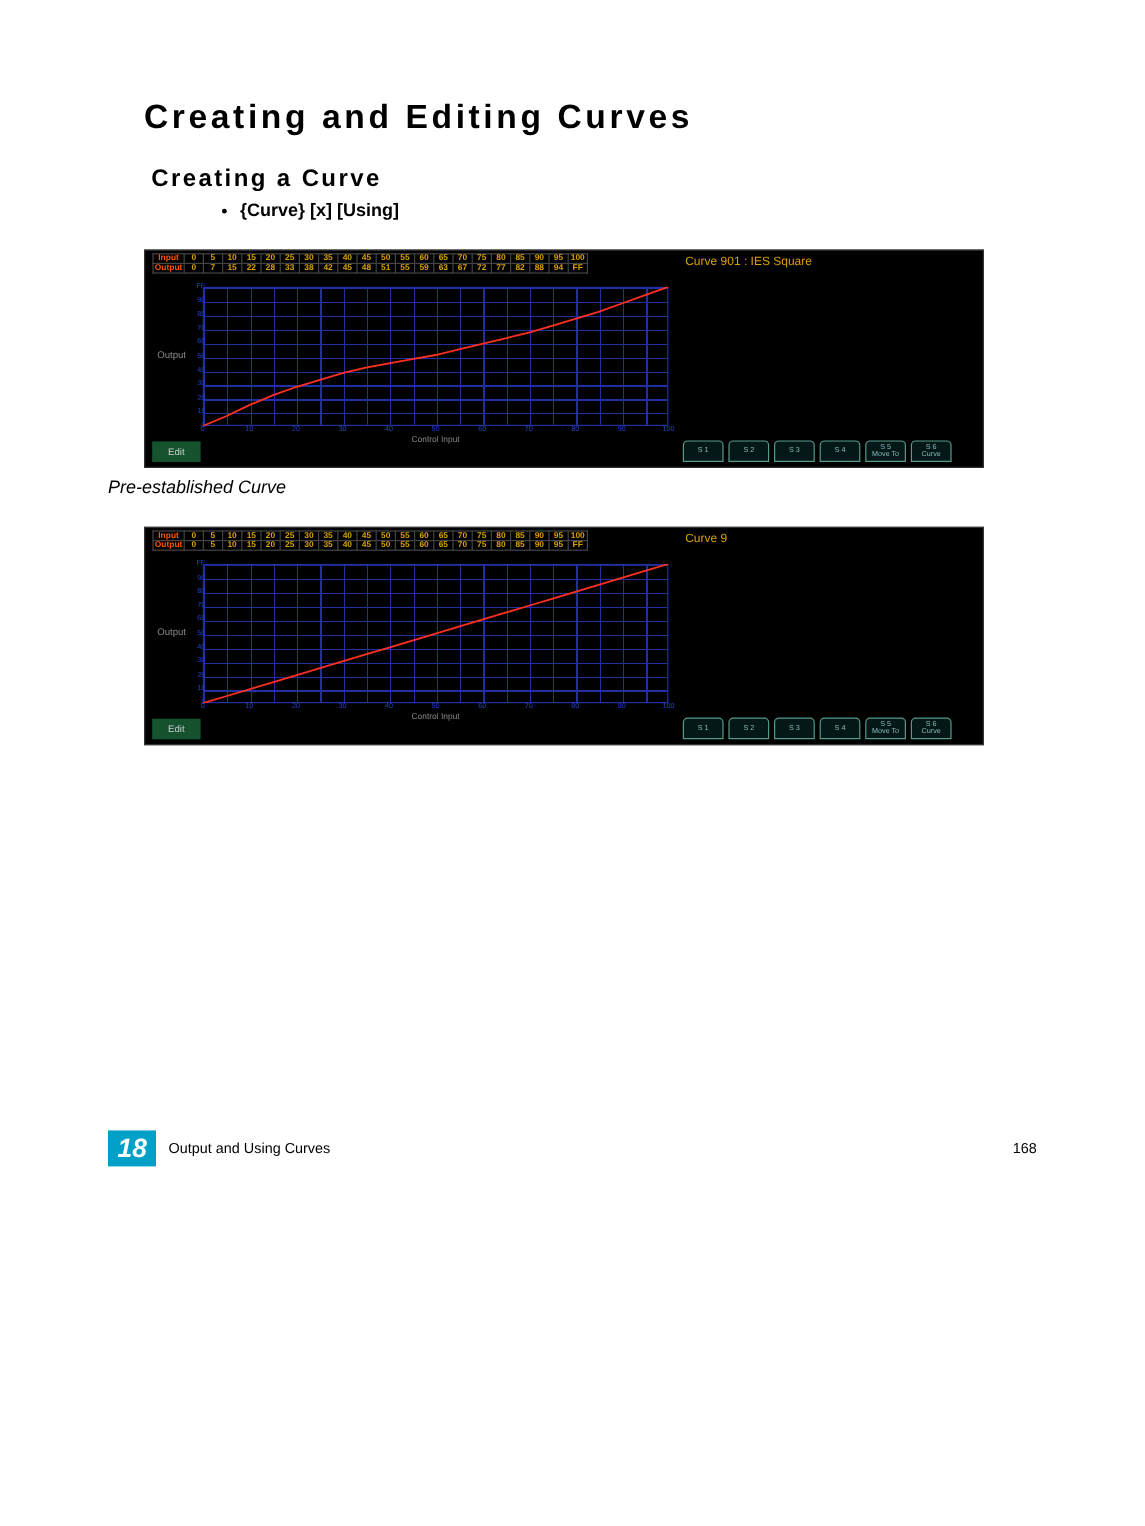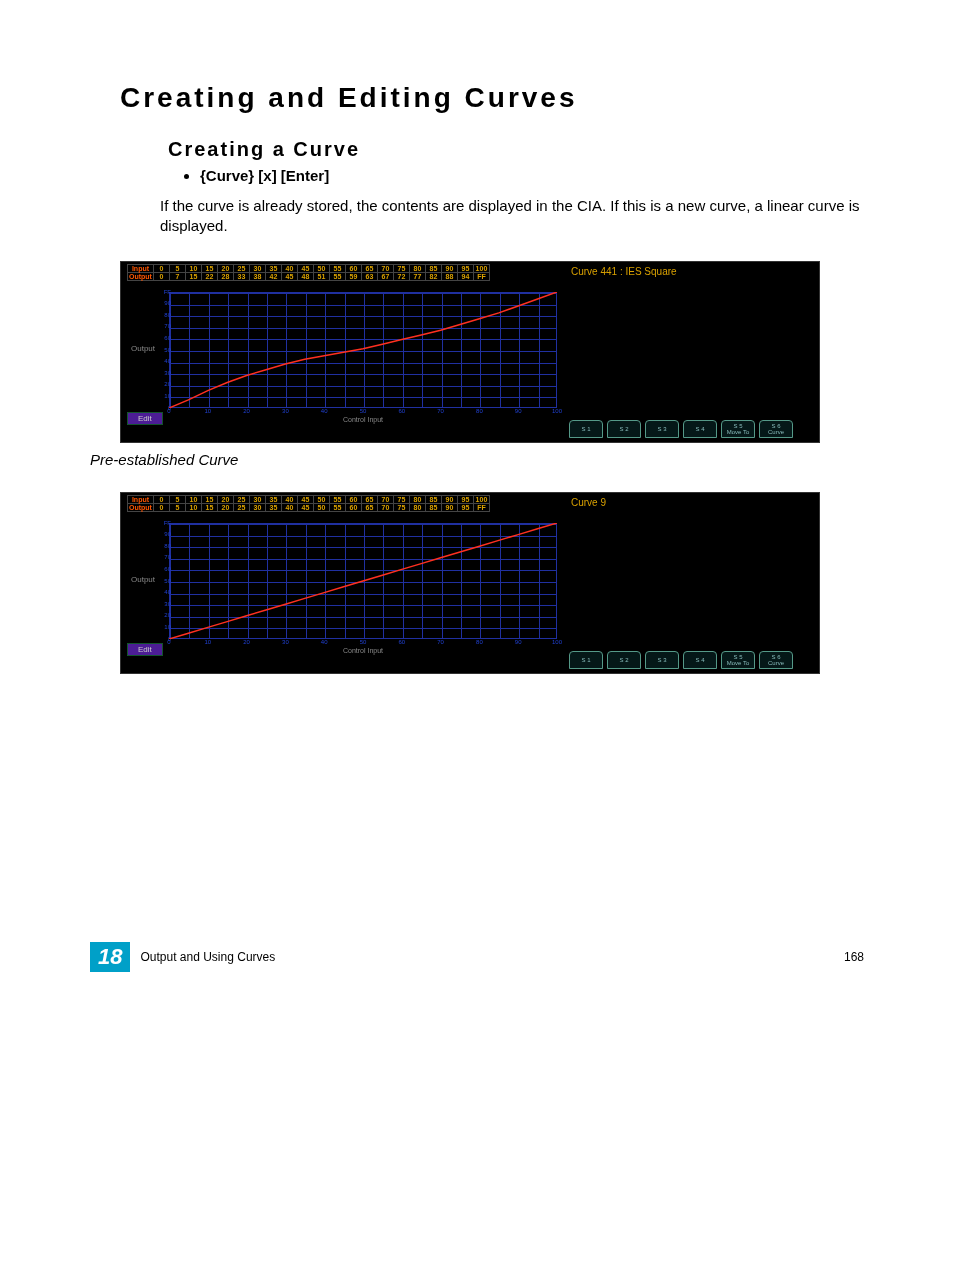--- a/index.html
+++ b/index.html
@@ -19,21 +19,21 @@
   h1.page-title {
     font-size: 28px;
     font-weight: bold;
     letter-spacing: 3px;
     margin: 12px 0 24px 30px;
   }
   h2.section-title {
     font-size: 20px;
     font-weight: bold;
     letter-spacing: 2px;
-    margin: 6px 0 6px 78px;
+    margin: 6px 0 6px 36px;
   }
   .body-text {
     font-size: 15px;
     line-height: 1.35;
     margin: 4px 0 10px 70px;
   }
   .body-text a { color: #0060c8; font-style: italic; text-decoration: none; }
   ul.bullets {
     margin: 4px 0 12px 110px;
     padding: 0;
@@ -106,24 +106,24 @@
   .fig-xaxis div { position: absolute; top: 0; font-size: 6px; color: #2040d0; transform: translateX(-50%); }
   .fig-xaxis-label {
     position: absolute; left: 48px; top: 154px; width: 388px;
     text-align: center; color: #888; font-size: 7px;
   }
   .fig-line {
     position: absolute; left: 48px; top: 30px; width: 388px; height: 116px;
     pointer-events: none;
   }
   .fig-edit {
-    position: absolute; left: 6px; bottom: 17px;
+    position: absolute; left: 6px; bottom: 4px;
     font-size: 8px; color: #ccc;
-    border: 1px solid #14532d; padding: 1px 10px;
-    background: #4c1d95;
+    border: 3px solid #14532d; padding: 1px 10px;
+    background: #14532d;
   }
   .fig-curve-title {
     color: #d8a000; font-size: 10px;
     padding: 4px 6px;
   }
   .fig-softkeys {
     position: absolute; bottom: 4px; left: 4px;
     display: flex; gap: 4px;
   }
   .fig-softkeys .sk {
@@ -156,24 +156,23 @@
 <body>
 
 <div class="page">
 
   <h1 class="page-title">Creating and Editing Curves</h1>
 
   <h2 class="section-title">Creating a Curve</h2>
 
 
   <ul class="bullets">
-    <li><strong>{Curve} [x] [Enter]</strong></li>
+    <li><strong>{Curve} [x] [Using]</strong></li>
   </ul>
 
-  <p class="body-text">If the curve is already stored, the contents are displayed in the CIA. If this is a new curve, a linear curve is displayed.</p>
 
   <div class="figure">
     <div class="fig-left">
       <table class="fig-table">
         <tbody>
             <tr id="f1-row-in">
               <th class="rowh">Input</th>
               <td>0</td>
               <td>5</td>
               <td>10</td>
@@ -250,21 +249,21 @@
           <div style="left: 349.2px;">90</div>
           <div style="left: 388px;">100</div>
         </div>
       <div class="fig-xaxis-label">Control Input</div>
       <svg class="fig-line" id="f1-line" viewBox="0 0 388 116">
           <polyline points="0,116 19.400000000000002,107.88 38.800000000000004,98.6 58.199999999999996,90.48 77.60000000000001,83.52 97,77.72 116.39999999999999,71.92 135.79999999999998,67.28 155.20000000000002,63.8 174.6,60.32 194,56.839999999999996 213.4,52.199999999999996 232.79999999999998,47.56 252.20000000000002,42.92 271.59999999999997,38.28 291,32.480000000000004 310.40000000000003,26.679999999999993 329.8,20.88000000000001 349.2,13.920000000000002 368.59999999999997,6.960000000000008 388,0" fill="none" stroke="#ff3020" stroke-width="1.5"></polyline>
         </svg>
       <div class="fig-edit">Edit</div>
     </div>
     <div class="fig-right">
-      <div class="fig-curve-title">Curve  441 : IES Square</div>
+      <div class="fig-curve-title">Curve  901 : IES Square</div>
       <div class="fig-softkeys" id="f1-softkeys">
           <div class="sk">S 1</div>
           <div class="sk">S 2</div>
           <div class="sk">S 3</div>
           <div class="sk">S 4</div>
           <div class="sk">
             <div>S 5</div>
             <div>Move To</div>
           </div>
           <div class="sk">

